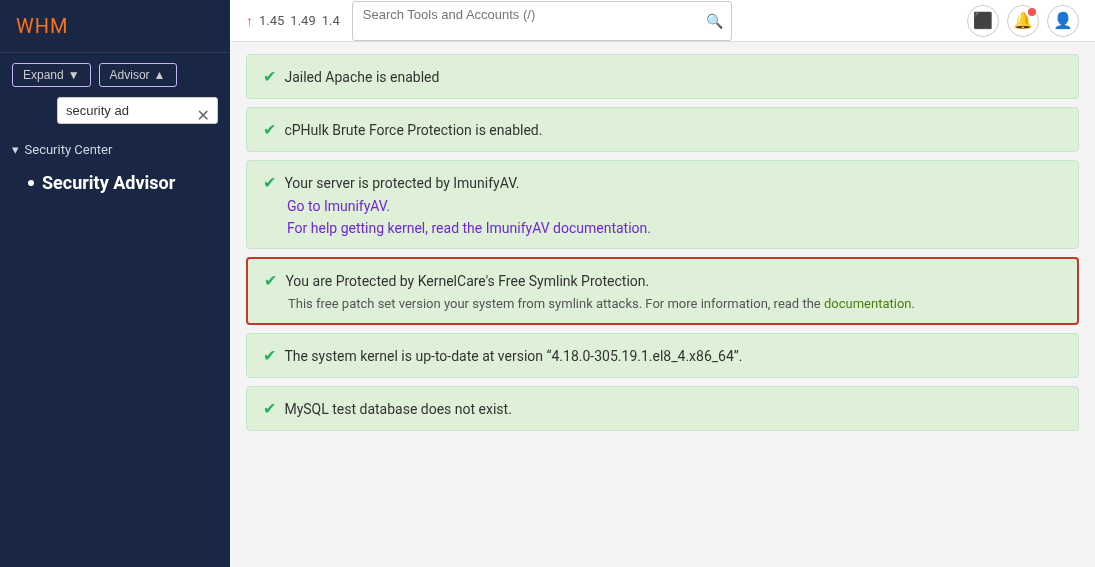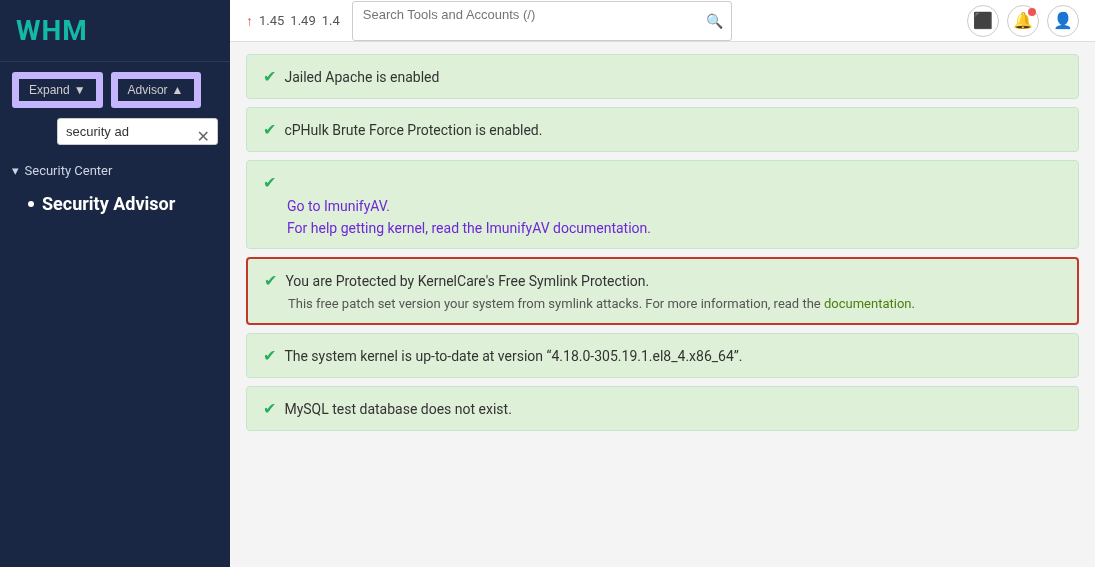--- a/index.html
+++ b/index.html
@@ -14,33 +14,33 @@
       display: flex;
       flex-direction: column;
       height: 100%;
       overflow-y: auto;
     }
     .sidebar-logo {
       padding: 14px 16px;
       border-bottom: 1px solid #2a3a5c;
     }
     .sidebar-logo .whm-logo {
-      font-size: 28px;
-      font-weight: bold;
-      color: #14b8a6;
+      font-size: 20px;
+      font-weight: normal;
+      color: #f97316;
       letter-spacing: 1px;
     }
     .sidebar-controls {
       display: flex;
       gap: 8px;
       padding: 10px 12px;
     }
     .sidebar-btn {
       background: #1a2744;
-      border: 7px solid #c4b5fd;
+      border: 1px solid #c4b5fd;
       color: #ccc;
       padding: 4px 10px;
       border-radius: 3px;
       cursor: pointer;
       font-size: 12px;
       display: flex;
       align-items: center;
       gap: 4px;
     }
     .sidebar-search {
@@ -308,20 +308,21 @@
     <div class="card">
       <div class="card-title">
         <span class="check-icon">✔</span>
         <span>cPHulk Brute Force Protection is enabled.</span>
       </div>
     </div>
 
     <div class="card">
       <div class="card-title">
         <span class="check-icon">✔</span>
+        <span>Your server is protected by ImunifyAV.</span>
       </div>
       <a class="card-link" href="#">Go to ImunifyAV.</a>
       <a class="card-link" href="#">For help getting kernel, read the ImunifyAV documentation.</a>
     </div>
 
     <div class="card highlighted">
       <div class="card-title">
         <span class="check-icon">✔</span>
         <span>You are Protected by KernelCare's Free Symlink Protection.</span>
       </div>

